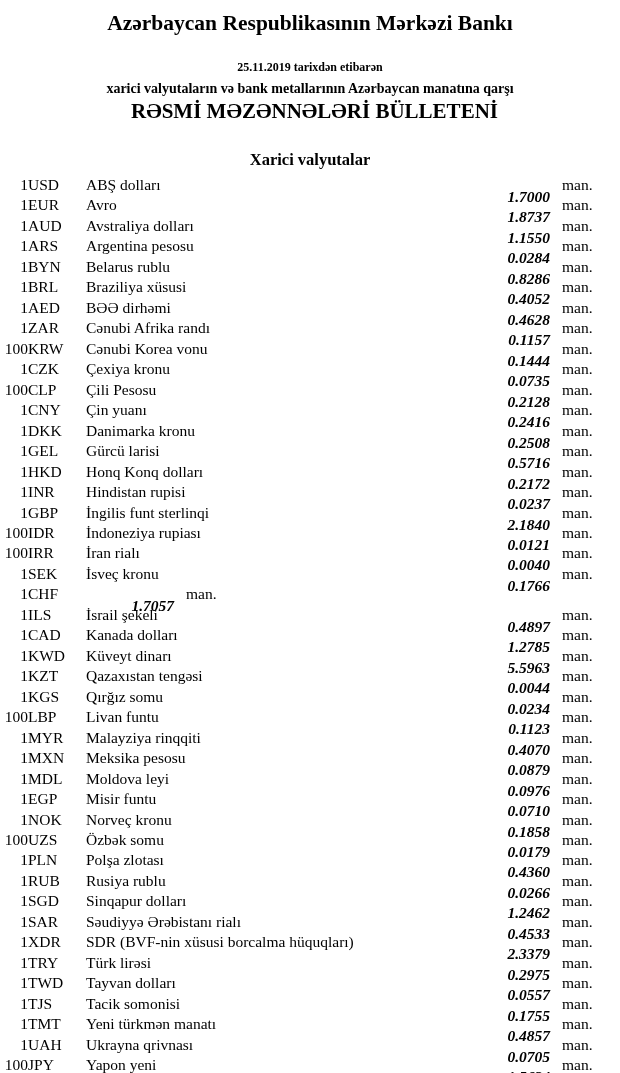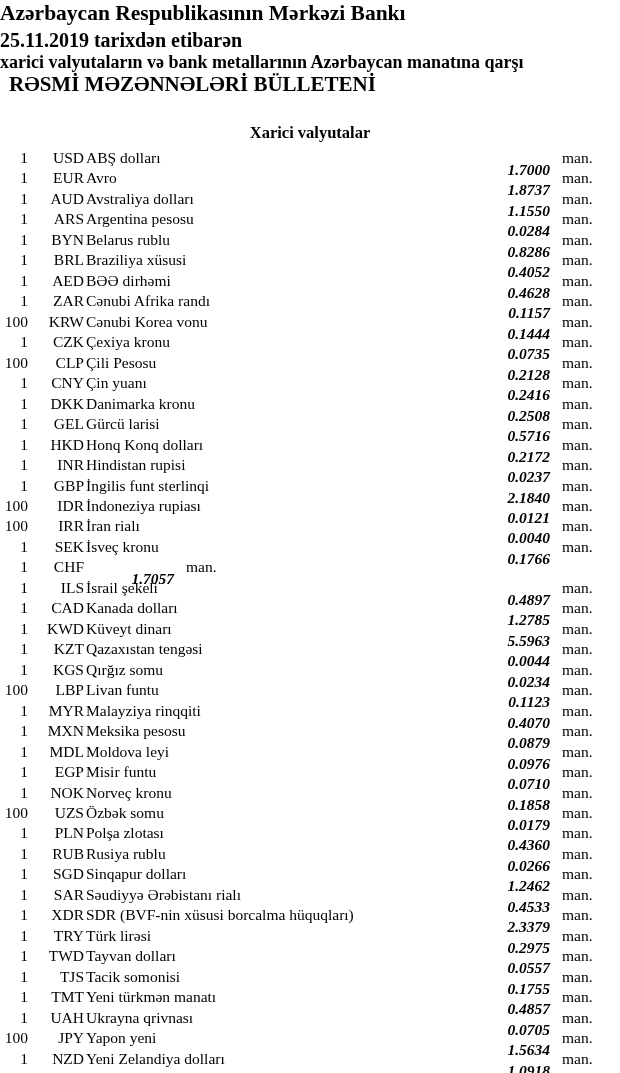--- a/index.html
+++ b/index.html
@@ -6,44 +6,44 @@
   body {
     width: 620px;
     height: 1073px;
     background: #ffffff;
     color: #000000;
     font-family: "Liberation Serif", "DejaVu Serif", serif;
     overflow: hidden;
   }
   .page { width: 620px; height: 1073px; position: relative; }
 
-  .hdr { text-align: left; padding-top: 0; }
+  .hdr { text-align: center; padding-top: 10px; }
   .title   { font-size: 21.5px; font-weight: bold; line-height: 26px; }
-  .dateline{ font-size: 20px;   font-weight: bold; line-height: 22px; margin-top: 3px; }
-  .subline { font-size: 18px;   font-weight: bold; line-height: 22px; }
+  .dateline{ font-size: 12px;   font-weight: bold; line-height: 22px; margin-top: 20px; }
+  .subline { font-size: 14px;   font-weight: bold; line-height: 22px; }
   .bulletin{ font-size: 21px; font-weight: bold; line-height: 23px; margin-left: 9px; }
 
   .section-title {
     text-align: center;
     font-size: 16.5px;
     font-weight: bold;
     line-height: 21px;
     margin-top: 26px;
   }
 
   .rates-table { margin-top: 5px; }
   .row {
     display: flex;
     height: 20.47px;
     line-height: 20.47px;
     font-size: 15.5px;
     white-space: nowrap;
   }
   .qty  { width: 28px;  text-align: right; }
-  .code { width: 56px;  text-align: right; }
+  .code { width: 56px;  text-align: left; }
   .name { flex: 1;      padding-left: 2px; overflow: hidden; }
   .rate { width: 90px;  text-align: right; font-weight: bold; font-style: italic; margin-top: 12px; }
   .man  { width: 70px;  padding-left: 12px; box-sizing: border-box; }
 </style>
 </head>
 <body>
 
 <div class="page">
   <div class="hdr">
     <div class="title">Azərbaycan Respublikasının Mərkəzi Bankı</div>

